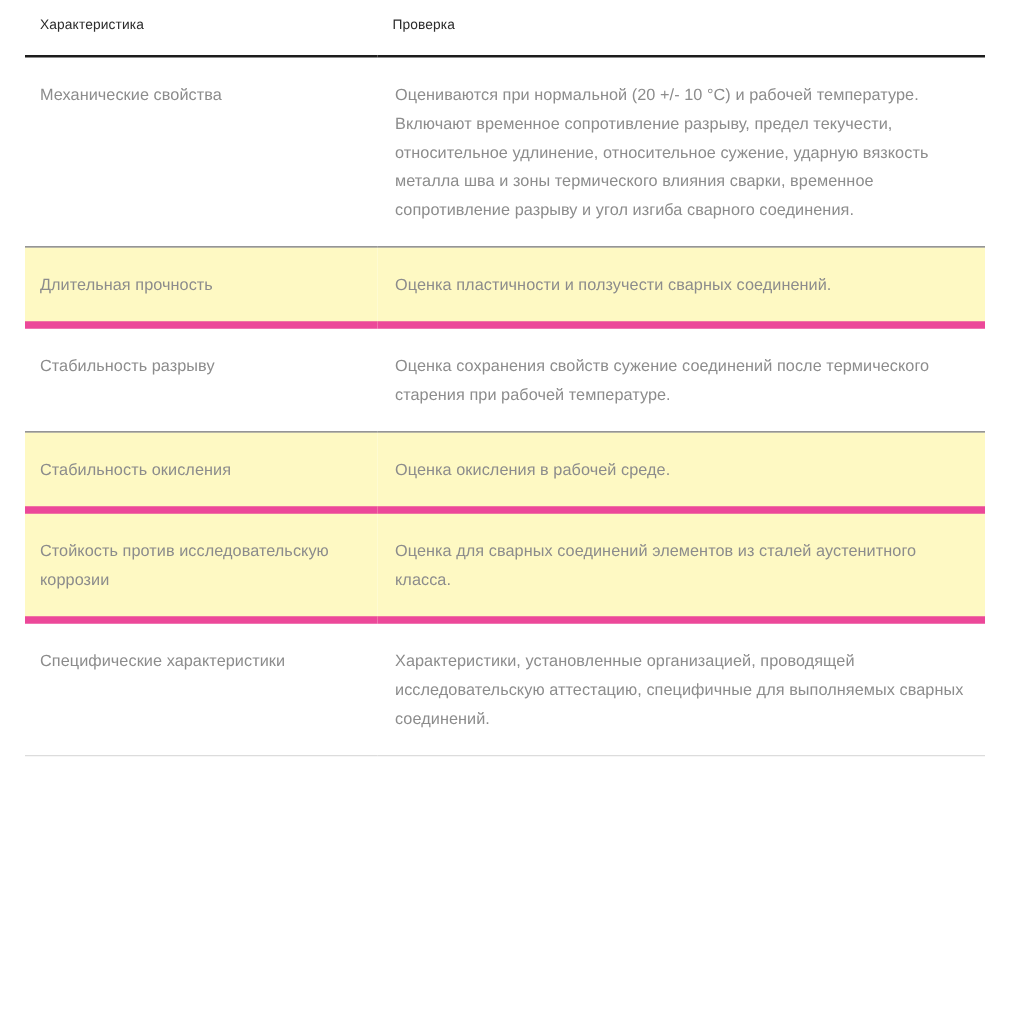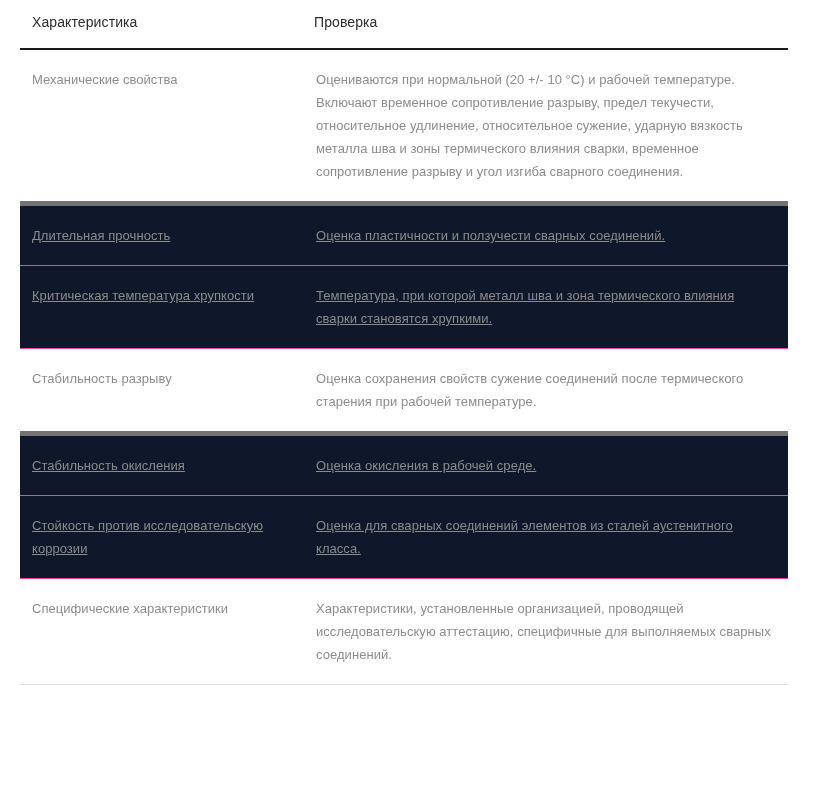--- a/index.html
+++ b/index.html
@@ -26,46 +26,45 @@
     margin-left: 20px;
     table-layout: fixed;
   }
 
   table.char-table col.col-char { width: 282px; }
   table.char-table col.col-desc { width: 486px; }
 
   thead th {
     text-align: left;
     font-weight: 400;
-    font-size: 14px;
+    font-size: 11px;
     color: #2b2b2b;
     padding: 6px 0 18px 12px;
     border-bottom: 2px solid #1c1c1c;
     vertical-align: top;
     letter-spacing: 0.1px;
   }
 
   tbody td {
     font-size: 13px;
     color: #8c8c8c;
     line-height: 23px;
     padding: 18px 14px 18px 12px;
     vertical-align: top;
-    border-bottom: 5px solid #737373;
+    border-bottom: 1px solid #737373;
     letter-spacing: 0.05px;
   }
 
   tbody td.cell-desc {
     padding-left: 14px;
   }
 
   tbody tr.shaded td {
-    background: #0f172a;
-    border-bottom: 1px solid #ec4899;
-    text-decoration: underline;
+    background: #fef9c3;
+    border-bottom: 6px solid #ec4899;
   }
 
   tbody tr:last-child td {
     border-bottom: 1px solid #dcdcdc;
   }
 </style>
 </head>
 <body>
 
 <div class="table-wrap">
@@ -82,24 +81,20 @@
     </thead>
     <tbody id="table-body">
         <tr>
           <td class="cell-char">Механические свойства</td>
           <td class="cell-desc">Оцениваются при нормальной (20 +/- 10 °C) и рабочей температуре. Включают временное сопротивление разрыву, предел текучести, относительное удлинение, относительное сужение, ударную вязкость металла шва и зоны термического влияния сварки, временное сопротивление разрыву и угол изгиба сварного соединения.</td>
         </tr>
         <tr class="shaded">
           <td class="cell-char">Длительная прочность</td>
           <td class="cell-desc">Оценка пластичности и ползучести сварных соединений.</td>
         </tr>
-        <tr class="shaded">
-          <td class="cell-char">Критическая температура хрупкости</td>
-          <td class="cell-desc">Температура, при которой металл шва и зона термического влияния сварки становятся хрупкими.</td>
-        </tr>
         <tr>
           <td class="cell-char">Стабильность разрыву</td>
           <td class="cell-desc">Оценка сохранения свойств сужение соединений после термического старения при рабочей температуре.</td>
         </tr>
         <tr class="shaded">
           <td class="cell-char">Стабильность окисления</td>
           <td class="cell-desc">Оценка окисления в рабочей среде.</td>
         </tr>
         <tr class="shaded">
           <td class="cell-char">Стойкость против исследовательскую коррозии</td>

